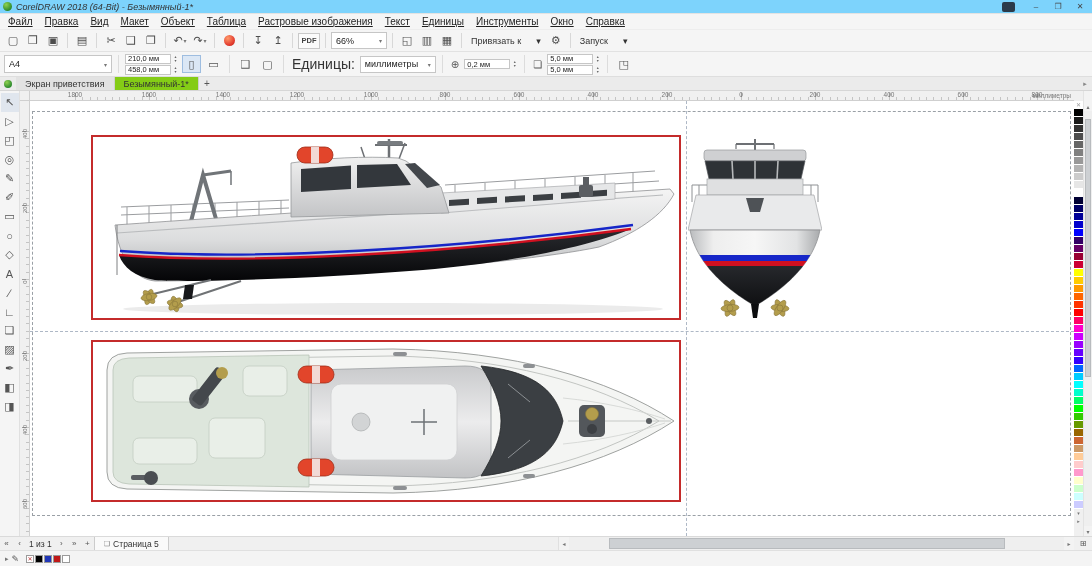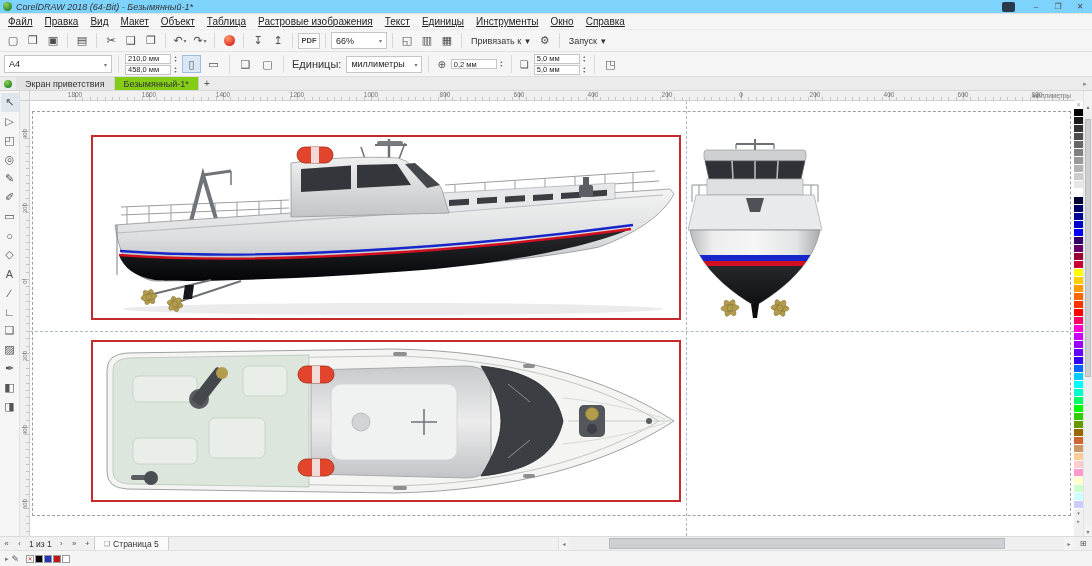--- a/index.html
+++ b/index.html
@@ -22,35 +22,35 @@
 
 .toolbar{flex:0 0 22px;background:#f5f5f5;border-bottom:1px solid #e2e2e2;display:flex;align-items:center;gap:2px;padding:0 4px;}
 .tbtn{min-width:18px;height:18px;display:flex;align-items:center;justify-content:center;font-size:11px;color:#4d4d4d;}
 .tbtn .caret{font-size:6px;color:#777;margin-left:1px;}
 .tsep{width:1px;height:15px;background:#d8d8d8;margin:0 3px;}
 .combo{display:flex;align-items:center;justify-content:space-between;background:#fff;border:1px solid #c6c6c6;height:17px;padding:0 4px;font-size:9px;color:#222;}
 .combo .caret{font-size:6px;color:#777;margin-left:3px;}
 .zoom-combo{width:56px;}
 .pdfbtn{font-weight:bold;font-size:7.5px;color:#444;border:1px solid #c9c9c9;background:#fbfbfb;height:16px;min-width:22px;}
 .reddot{width:11px;height:11px;border-radius:50%;background:radial-gradient(circle at 35% 30%,#ff9a6a,#e23a2e 65%,#a92214);display:inline-block;}
-.snap-combo{display:flex;align-items:center;gap:4px;font-size:9px;color:#333;padding:0 4px;height:18px;}
+.snap-combo{display:flex;align-items:center;gap:15px;font-size:9px;color:#333;padding:0 4px;height:18px;}
 
 
 .propbar{flex:0 0 25px;background:#f5f5f5;border-bottom:1px solid #dedede;display:flex;align-items:center;gap:3px;padding:0 4px;}
 .preset-combo{width:108px;height:18px;}
 .units-combo{width:76px;height:17px;}
 .psep{width:1px;height:18px;background:#dcdcdc;margin:0 3px;}
 .stack{display:flex;flex-direction:column;gap:1px;}
 .srow{display:flex;align-items:center;gap:1px;}
 .field{display:inline-flex;align-items:center;background:#fff;border:1px solid #c6c6c6;height:10px;padding:0 2px;font-size:7.5px;width:46px;color:#222;}
 .spinner{display:flex;flex-direction:column;justify-content:center;width:7px;}
 .spinner i{font-style:normal;font-size:4px;line-height:4px;color:#666;text-align:center;}
 .obtn{width:19px;height:18px;display:flex;align-items:center;justify-content:center;font-size:11px;color:#555;border:1px solid transparent;}
 .obtn.active{background:#dbe7f5;border-color:#9ebde0;}
-.plabel{font-size:11px;color:#333;margin:0 2px;}
+.plabel{font-size:14px;color:#333;margin:0 2px;}
 .picon{font-size:10px;color:#555;margin:0 2px;}
 
 
 .doctabs{flex:0 0 14px;background:#ebebeb;border-bottom:1px solid #d6d6d6;display:flex;align-items:stretch;font-size:9px;}
 .home-ic{width:16px;display:flex;align-items:center;justify-content:center;}
 .home-ic::before{content:"";width:8px;height:8px;border-radius:50%;background:radial-gradient(circle at 35% 30%,#8fd14f,#2e8b2e 70%);}
 .dtab{display:flex;align-items:center;padding:0 9px;background:#e2e2e2;border-right:1px solid #cfcfcf;color:#333;}
 .dtab.active{background:#84cc16;}
 .addtab{width:16px;display:flex;align-items:center;justify-content:center;color:#555;font-size:10px;}
 .tabscroll{margin-left:auto;width:14px;display:flex;align-items:center;justify-content:center;color:#888;font-size:7px;}

